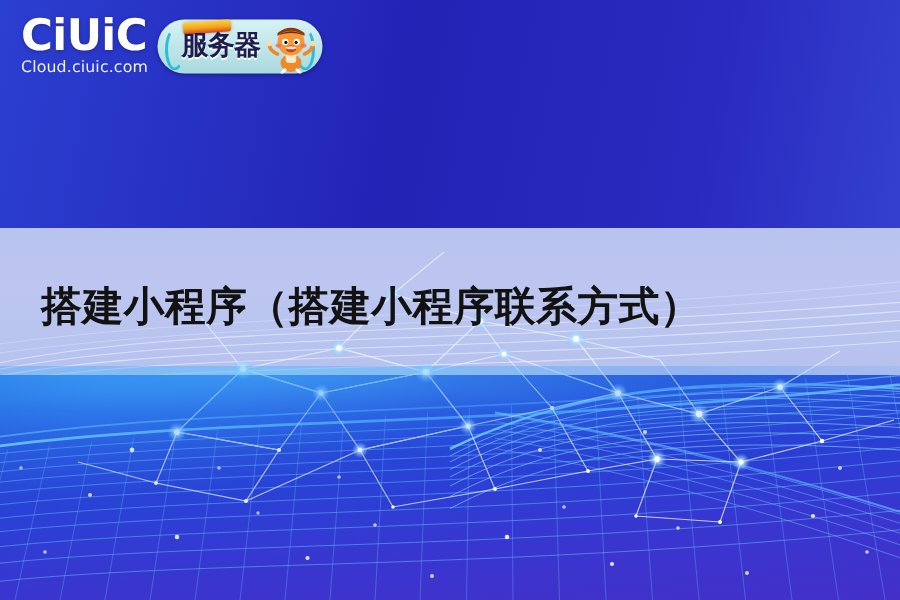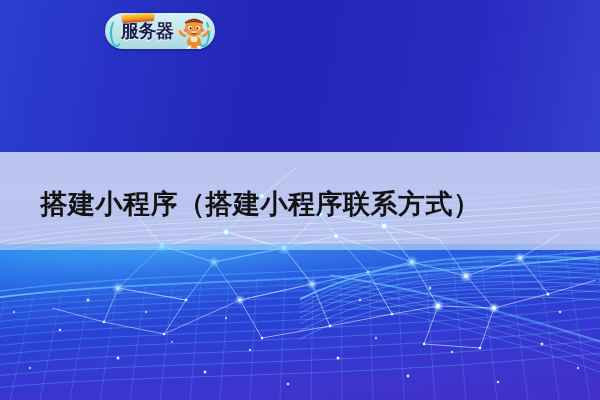--- a/index.html
+++ b/index.html
@@ -91,21 +91,20 @@
   .mascot{position:absolute;left:72px;top:2px;width:34px;height:34px;}
 
   
   .title{
     position:absolute;left:0;top:184px;width:495px;
     text-align:center;
     font-family:Liberation Serif, serif;
     font-size:27px;font-weight:bold;color:#121212;
     letter-spacing:.5px;line-height:40px;
     white-space:nowrap;
-    margin-left:13px;
   }
 </style>
 </head>
 <body>
 
 <div class="banner">
 
   <div class="band-top"></div>
   <div class="band-lav"></div>
   <div class="band-bot"></div>
@@ -305,20 +304,22 @@
       <circle cx="14" cy="312" r="1.2" opacity=".7"></circle>
       <circle cx="360" cy="300" r="1.3" opacity=".8"></circle>
       <circle cx="226" cy="318" r="1.2" opacity=".7"></circle>
     </g>
   </svg>
 
   <div class="seam-glow"></div>
   <div class="bot-sheen"></div>
 
   <div class="logo">
+    <div class="logo-word">CiUiC</div>
+    <div class="logo-sub">Cloud.ciuic.com</div>
   </div>
 
   <div class="badge">
     <span class="badge-bracket l"></span>
     <span class="badge-bracket r"></span>
     <span class="badge-ribbon"></span>
     <span class="badge-text">服务器</span>
 
     <svg class="mascot" viewBox="0 0 34 34" xmlns="http://www.w3.org/2000/svg">
       <ellipse cx="17" cy="27" rx="7" ry="6" fill="#f0892a"></ellipse>

